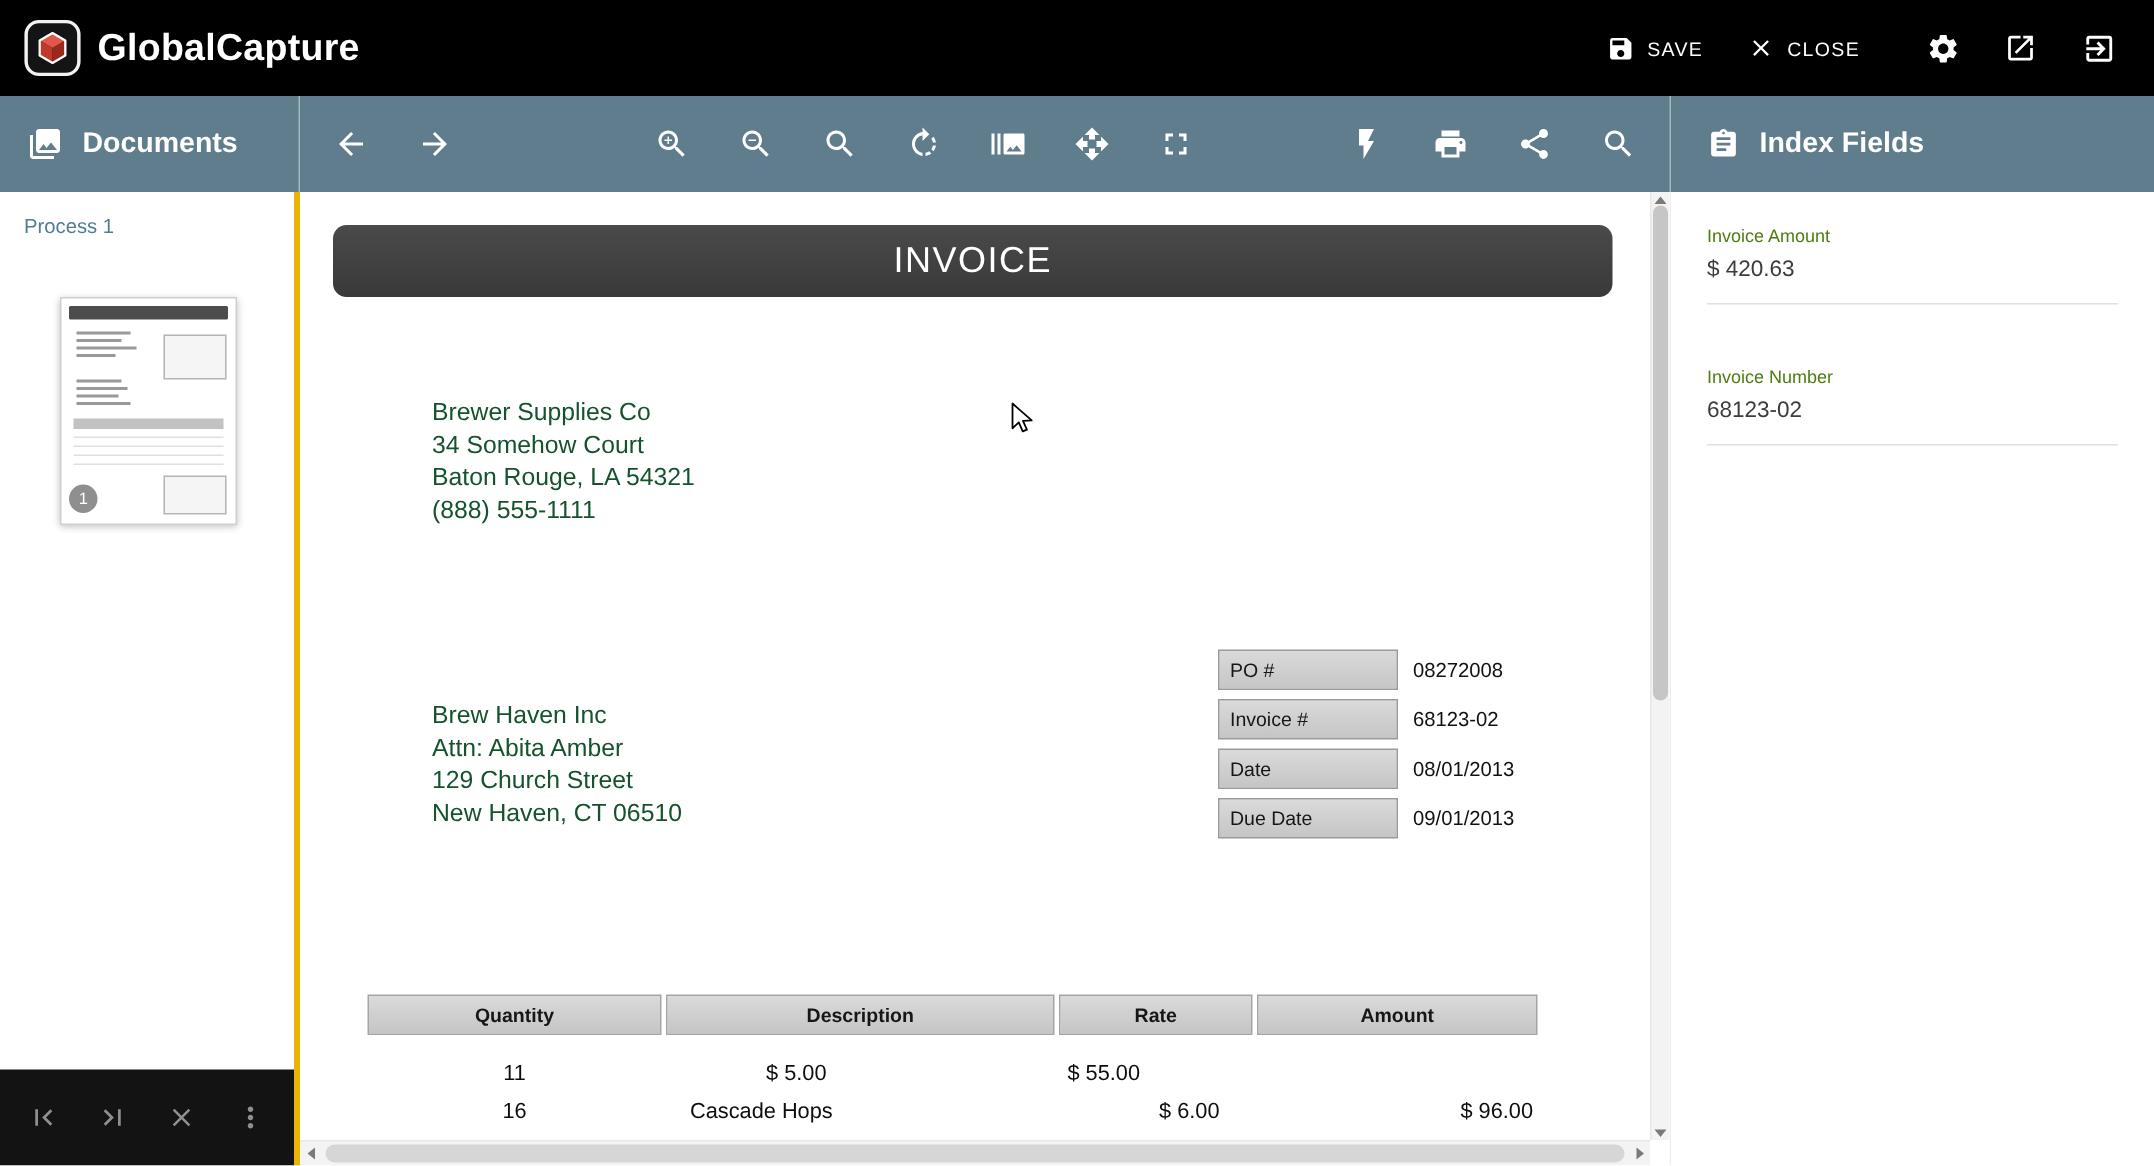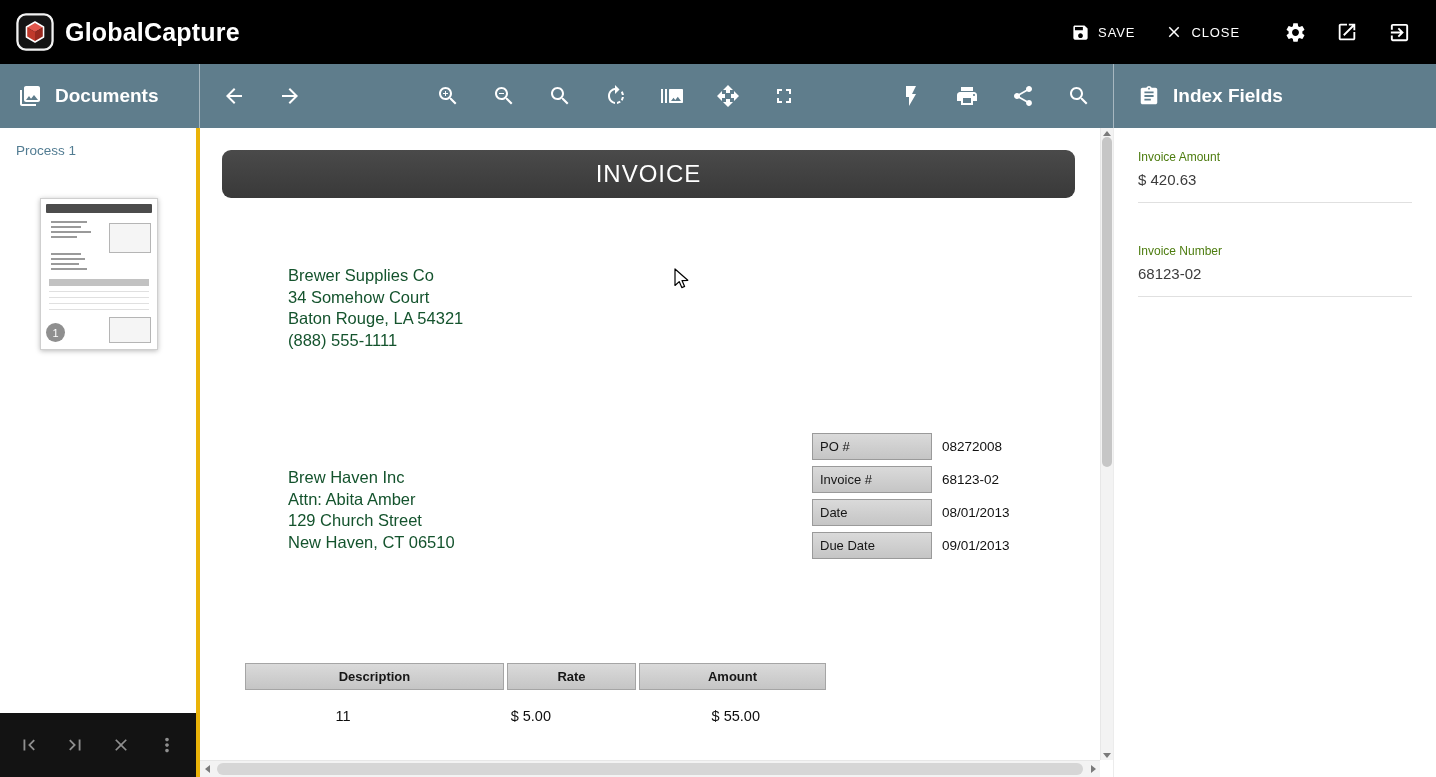--- a/index.html
+++ b/index.html
@@ -353,30 +353,37 @@
         <div class="meta-value">08/01/2013</div>
       </div>
       <div class="meta-row">
         <div class="meta-label">Due Date</div>
         <div class="meta-value">09/01/2013</div>
       </div>
     </div>
 
     <div class="items">
       <div class="items-head">
+        <div class="ih-cell c-qty">Quantity</div>
         <div class="ih-cell c-desc">Description</div>
         <div class="ih-cell c-rate">Rate</div>
         <div class="ih-cell c-amt">Amount</div>
       </div>
       <div class="items-body">
         <div class="items-row">
           <div class="c-qty">11</div>
           <div class="c-rate">$ 5.00</div>
           <div class="c-amt">$ 55.00</div>
         </div>
+        <div class="items-row">
+          <div class="c-qty">16</div>
+          <div class="c-desc">Cascade Hops</div>
+          <div class="c-rate">$ 6.00</div>
+          <div class="c-amt">$ 96.00</div>
+        </div>
       </div>
     </div>
 
     <div class="vscroll">
       <div class="sc-arrow sc-up">
           <div class="tri-up"></div>
         </div>
       <div class="vthumb"></div>
       <div class="sc-arrow sc-down">
           <div class="tri-down"></div>

